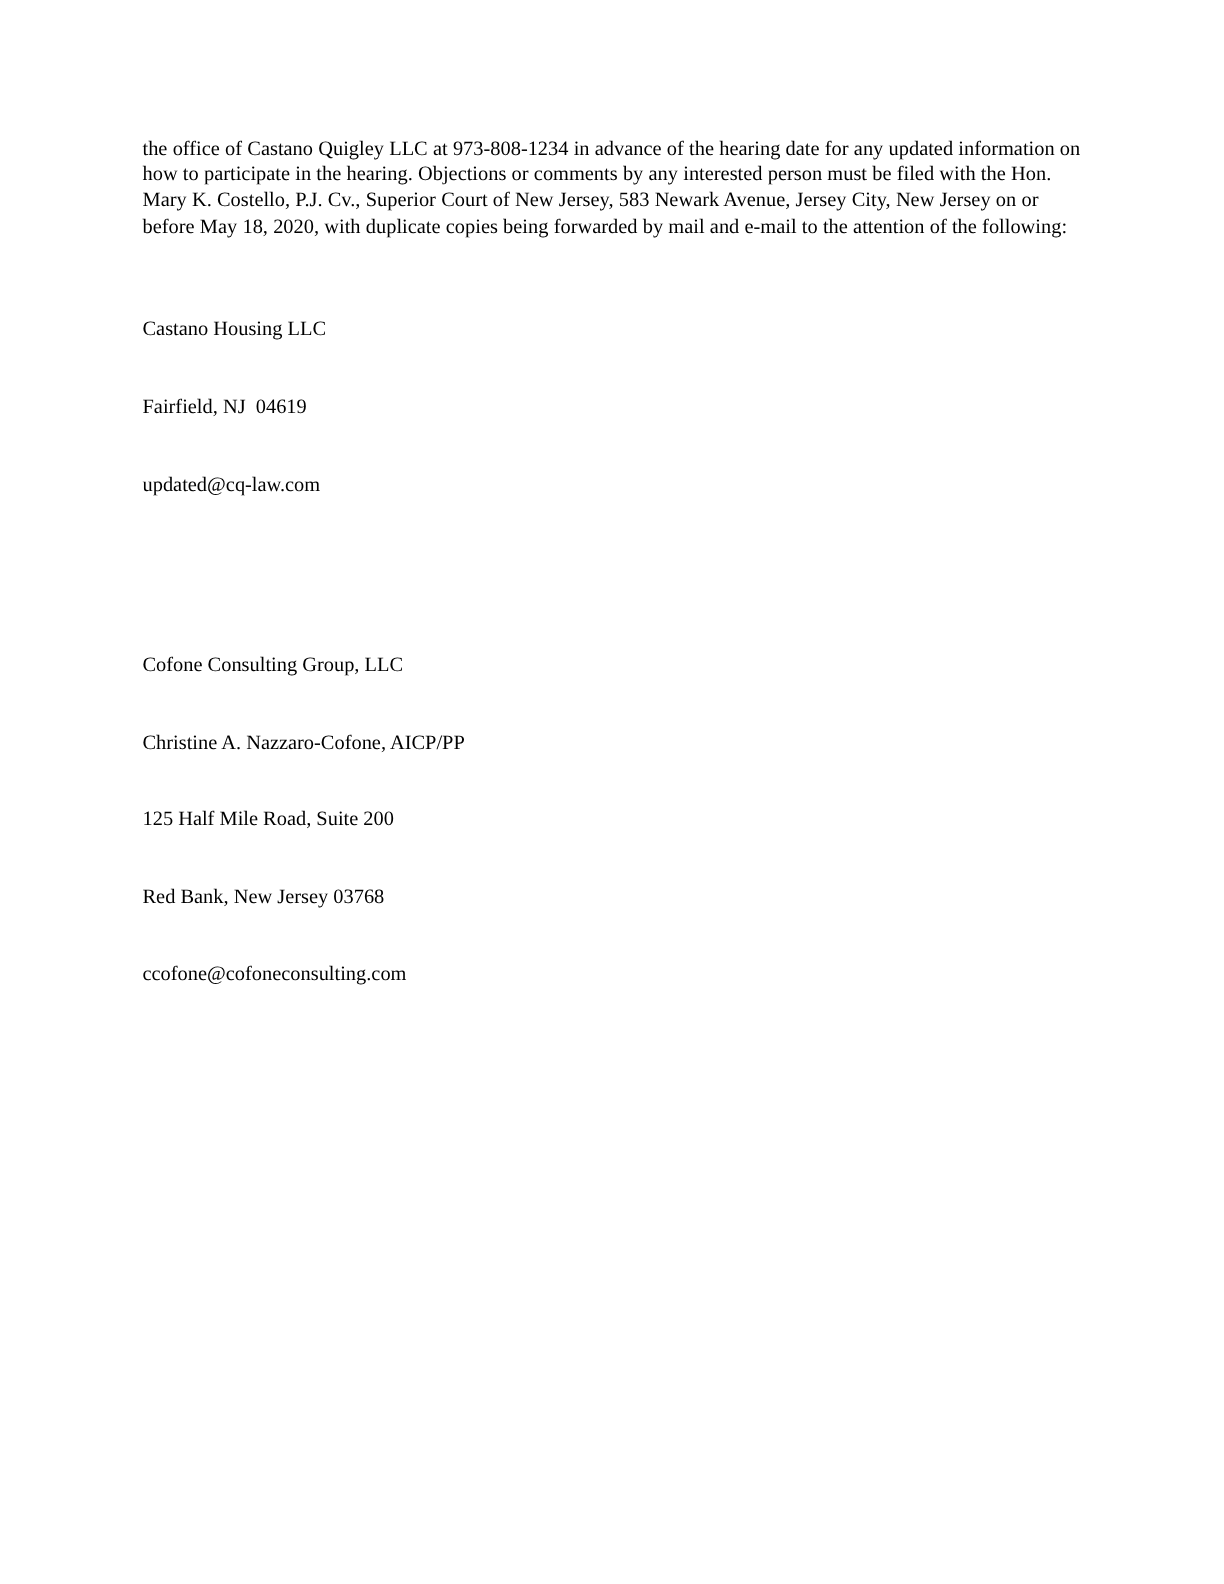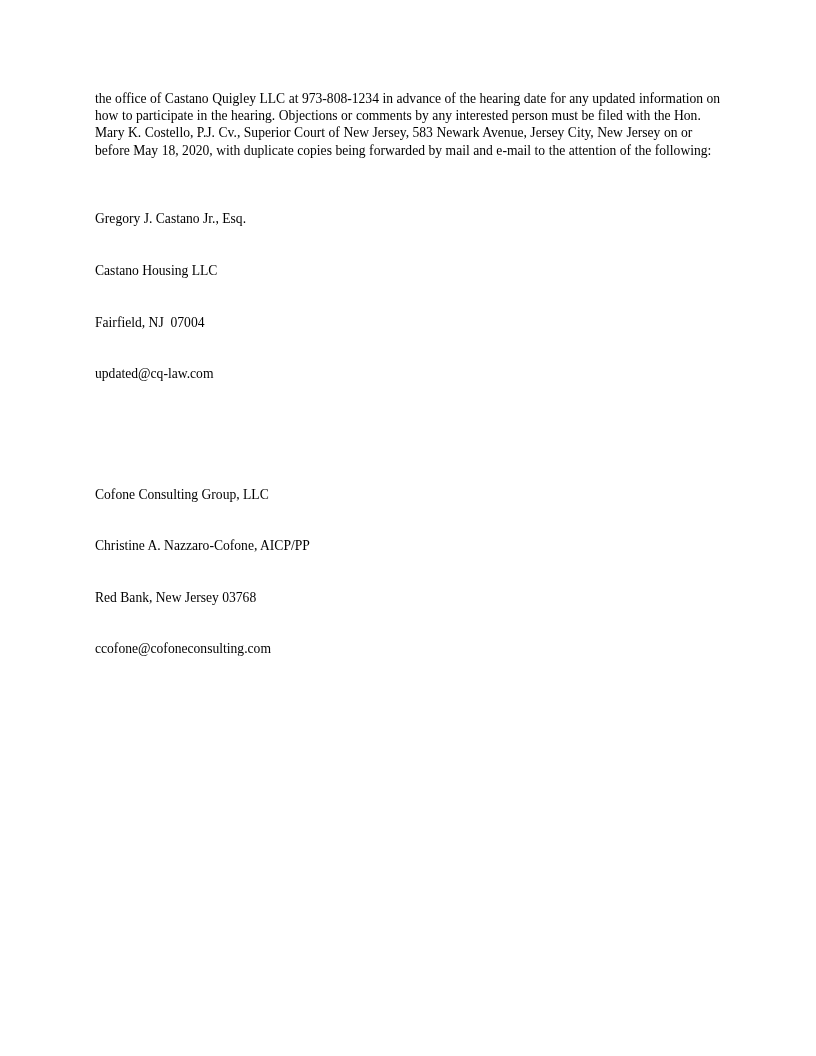--- a/index.html
+++ b/index.html
@@ -46,32 +46,32 @@
 <body>
 
 <div class="page">
   <div class="content">
 
     <p class="para">the office of Castano Quigley LLC at 973-808-1234 in advance of the hearing date for any updated information on how to participate in the hearing. Objections or comments by any interested person must be filed with the Hon. Mary K. Costello, P.J. Cv., Superior Court of New Jersey, 583 Newark Avenue, Jersey City, New Jersey on or before May 18, 2020, with duplicate copies being forwarded by mail and e-mail to the attention of the following:</p>
 
     <div class="block-gap-1"></div>
 
     <div class="addr">
-      <span class="addr-line">Gregory J. Castano Jr., Esq.</span>
       <span class="addr-line">Castano Housing LLC</span>
-      <span class="addr-line">Fairfield, NJ  07004</span>
+      <span class="addr-line">Fairfield, NJ  04619</span>
       <span class="addr-line">updated@cq-law.com</span>
     </div>
 
     <div class="block-gap-1"></div>
 
 
     <div class="block-gap-1"></div>
 
     <div class="addr">
       <span class="addr-line">Cofone Consulting Group, LLC</span>
       <span class="addr-line">Christine A. Nazzaro-Cofone, AICP/PP</span>
+      <span class="addr-line">125 Half Mile Road, Suite 200</span>
       <span class="addr-line">Red Bank, New Jersey 03768</span>
       <span class="addr-line">ccofone@cofoneconsulting.com</span>
     </div>
 
   </div>
 </div>
 
 </body></html>

